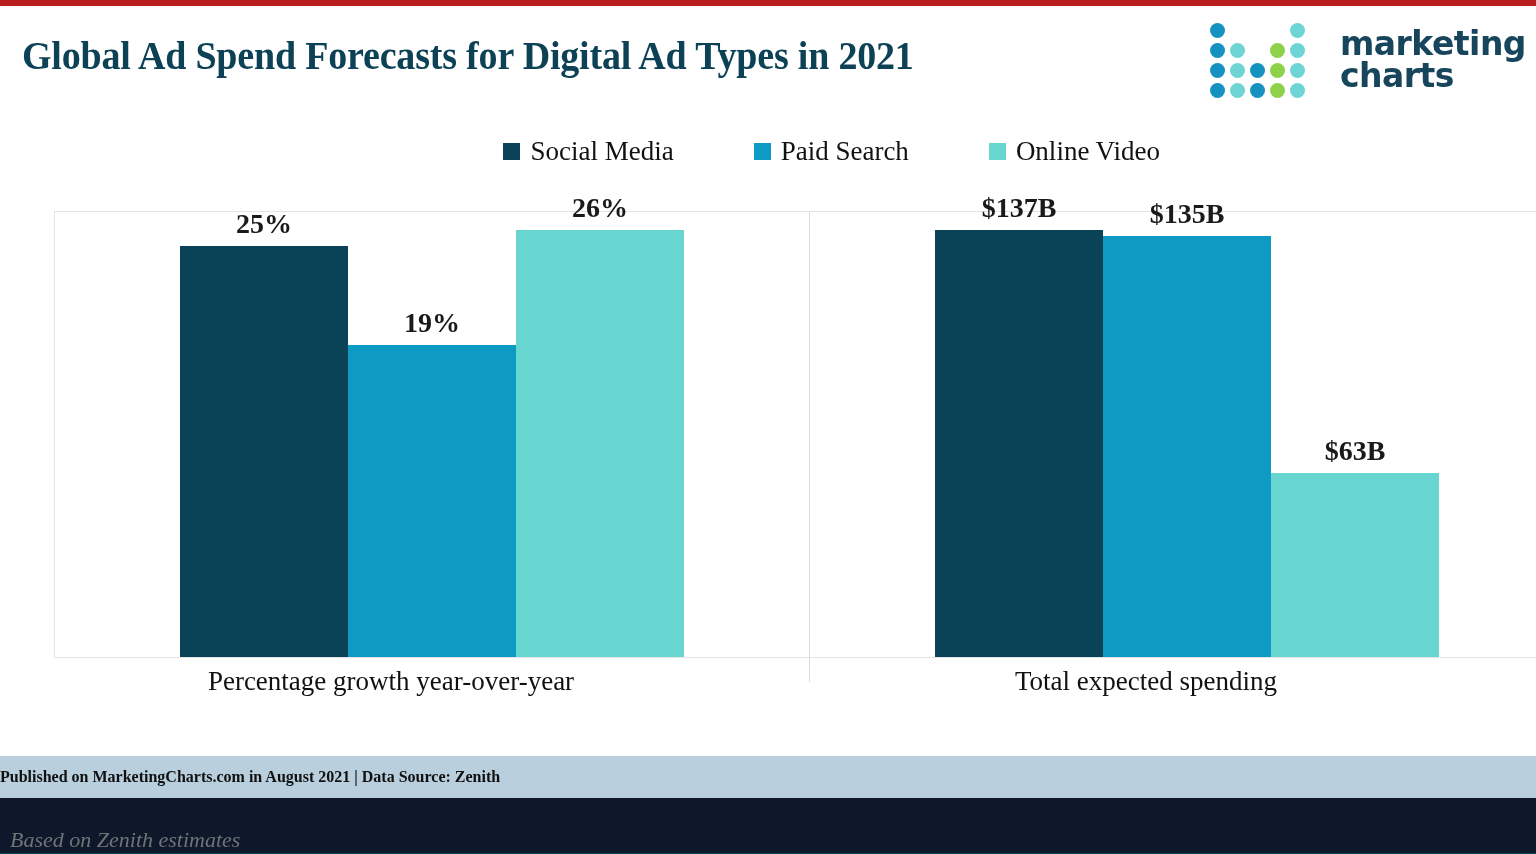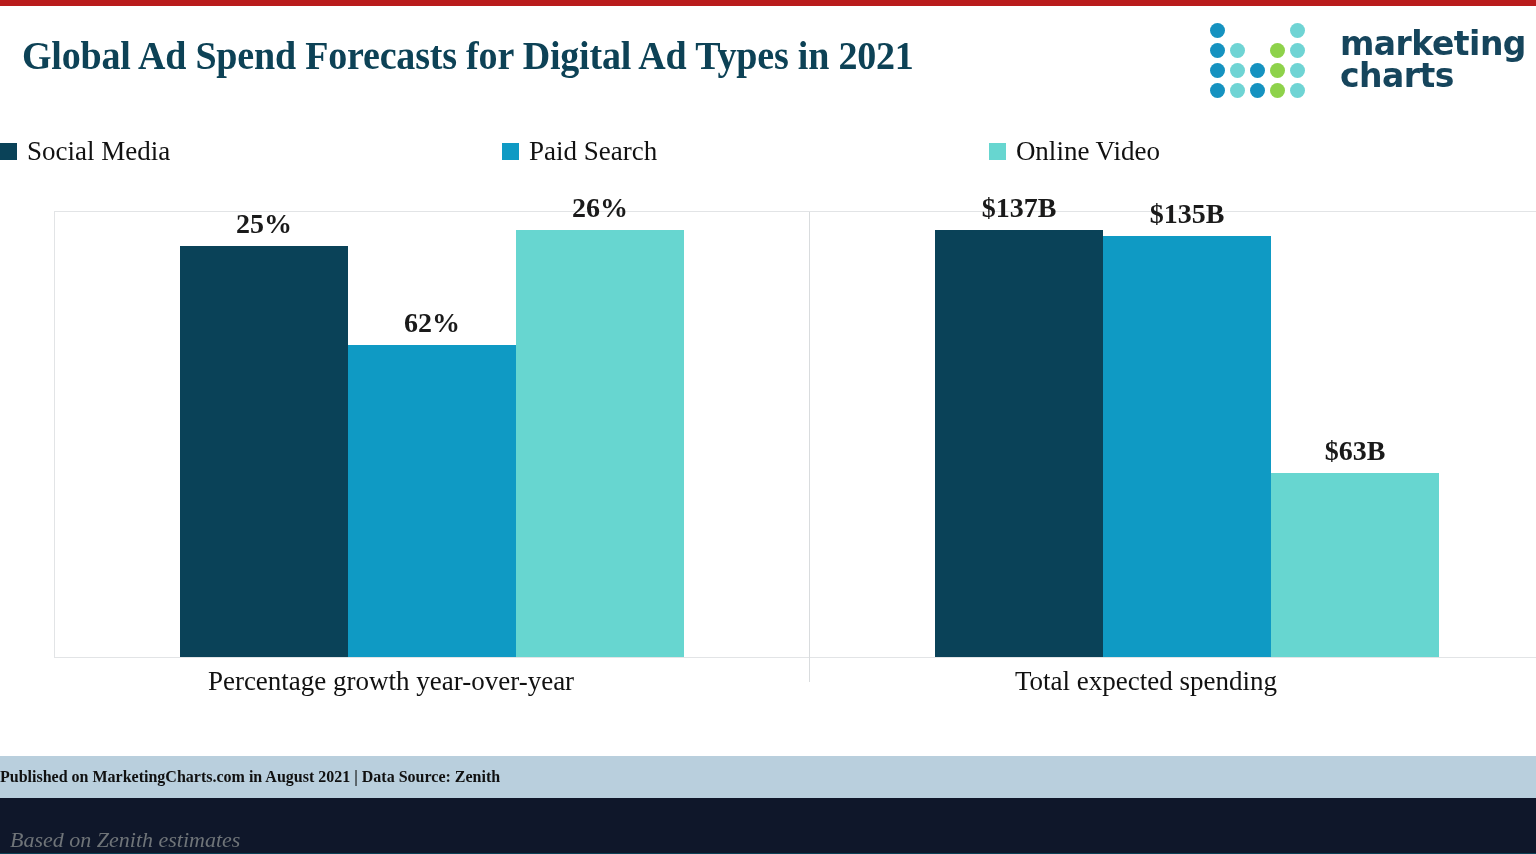--- a/index.html
+++ b/index.html
@@ -55,22 +55,22 @@
     font-weight:bold;
     font-size:33px;
     line-height:0.96;
     color:#16455c;
     letter-spacing:-0.5px;
   }
 
   
   .legend{
     position:absolute;left:0;top:130px;width:1160px;
-    display:flex;justify-content:space-between;align-items:center;
-    gap:36px;
+    display:flex;justify-content:flex-end;align-items:center;
+    gap:80px;
   }
   .legend-item{display:flex;align-items:center;gap:10px;}
   .legend-swatch{width:17px;height:17px;display:block;}
   .legend-label{
     font-family:"Liberation Serif",serif;
     font-size:27px;color:#111111;white-space:nowrap;
   }
 
   
   .chart{
@@ -204,21 +204,21 @@
 
   <div class="chart">
     <div class="divider"></div>
     <div class="panel panel-left">
       <div class="bars" id="panel-0-bars">
           <div class="bar-wrap">
             <div class="bar-value" style="bottom: calc(92.3% + 6px);">25%</div>
             <div class="bar" style="height: 92.3%; background: rgb(10, 66, 88);"></div>
           </div>
           <div class="bar-wrap">
-            <div class="bar-value" style="bottom: calc(70.1% + 6px);">62%</div>
+            <div class="bar-value" style="bottom: calc(70.1% + 6px);">19%</div>
             <div class="bar" style="height: 70.1%; background: rgb(15, 154, 196);"></div>
           </div>
           <div class="bar-wrap">
             <div class="bar-value" style="bottom: calc(96% + 6px);">26%</div>
             <div class="bar" style="height: 96%; background: rgb(103, 214, 208);"></div>
           </div>
         </div>
     </div>
     <div class="panel panel-right">
       <div class="bars" id="panel-1-bars">

